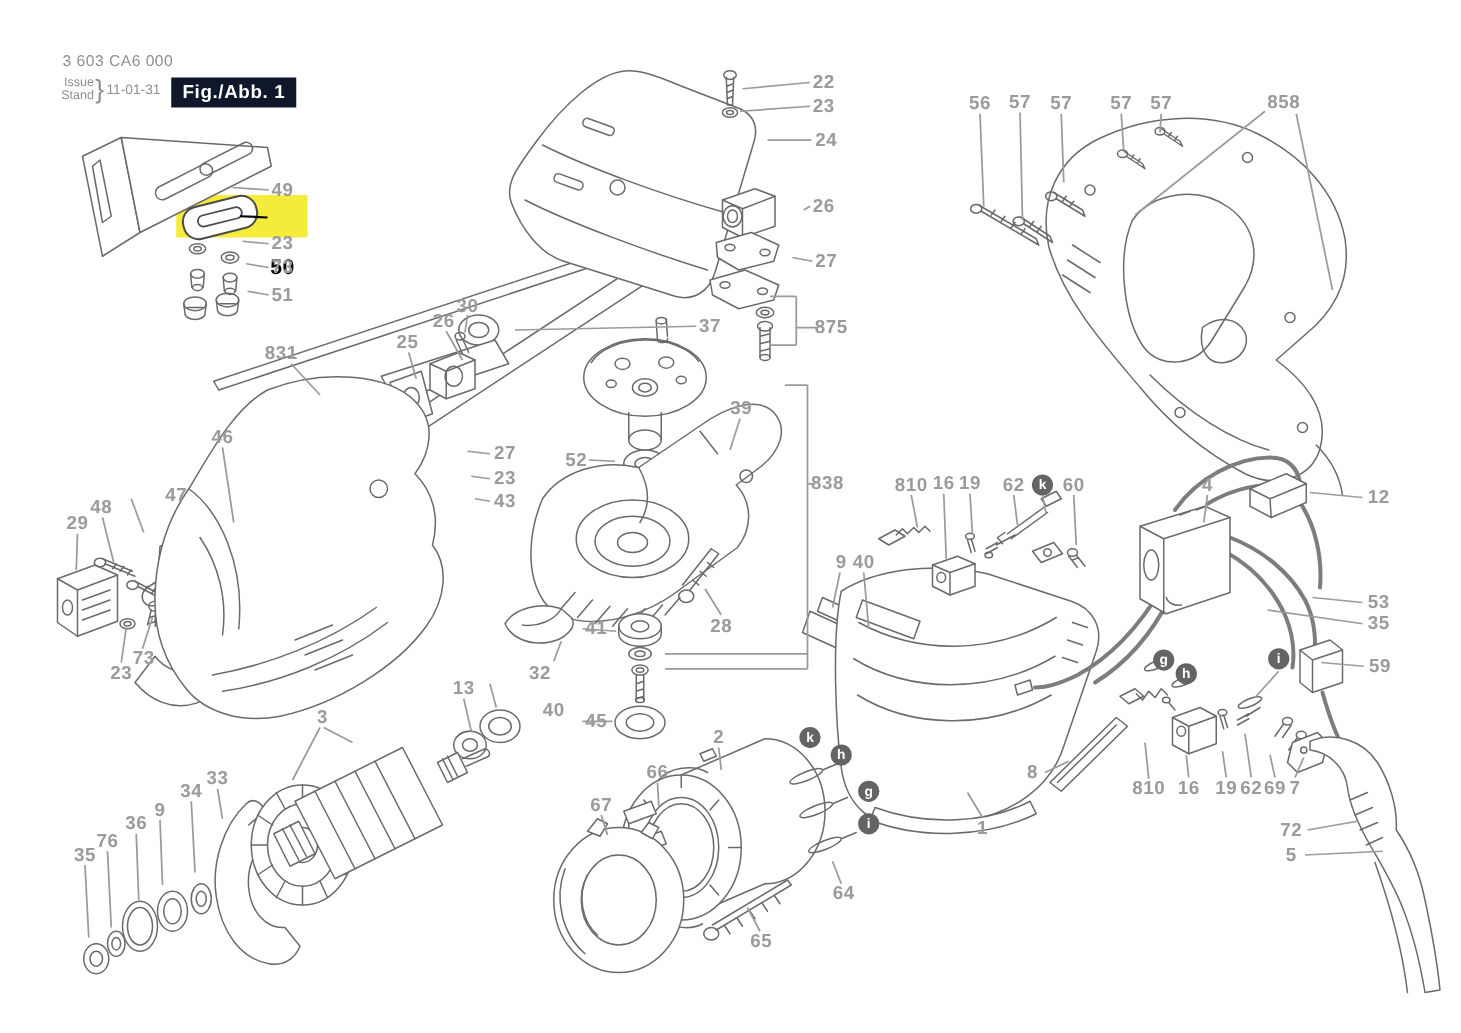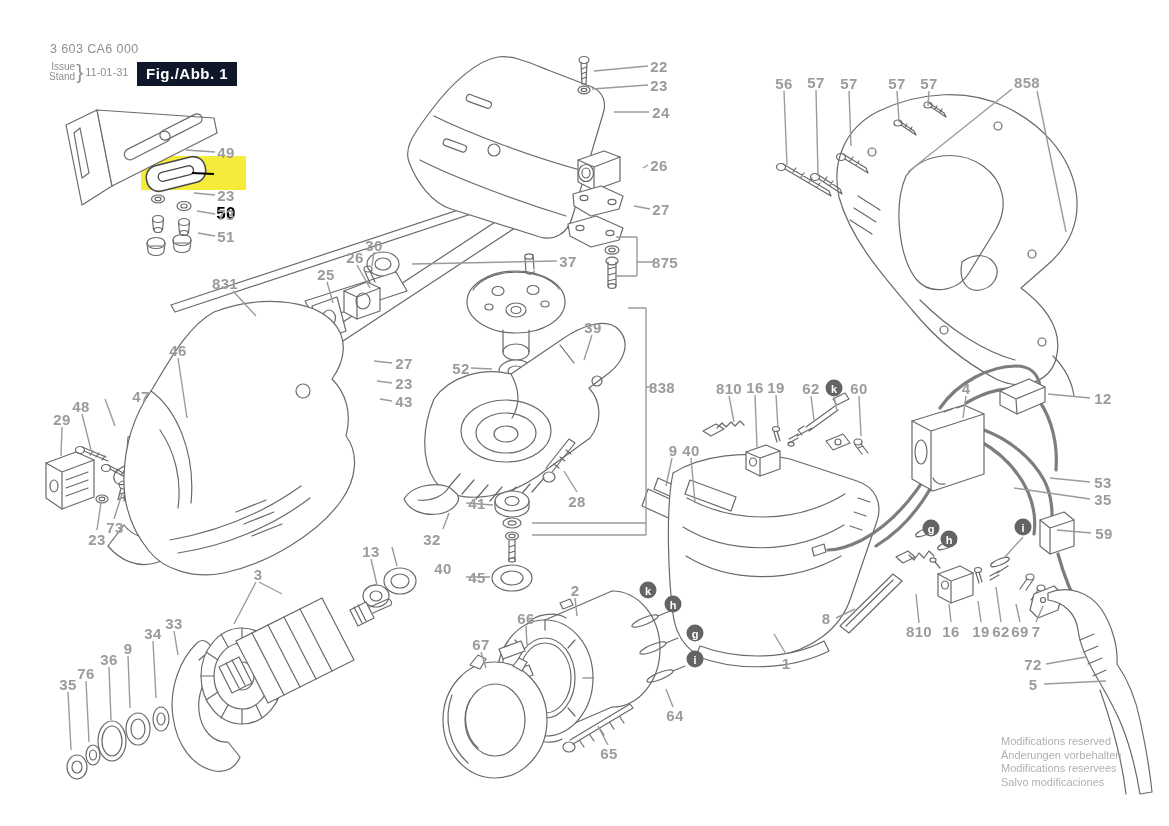--- a/index.html
+++ b/index.html
@@ -472,19 +472,13 @@
   <div class="issueblock">
     <div class="istack">
       <span>Issue</span>
       <span>Stand</span>
     </div>
     <span class="brace">}</span>
     <span class="idate">11-01-31</span>
   </div>
   <div class="figbadge">Fig./Abb. 1</div>
 
-  <div class="footer">
-    <div>Modifications reserved</div>
-    <div>Änderungen vorbehalten</div>
-    <div>Modifications reservees</div>
-    <div>Salvo modificaciones</div>
-  </div>
 </div>
 
 </body></html>

